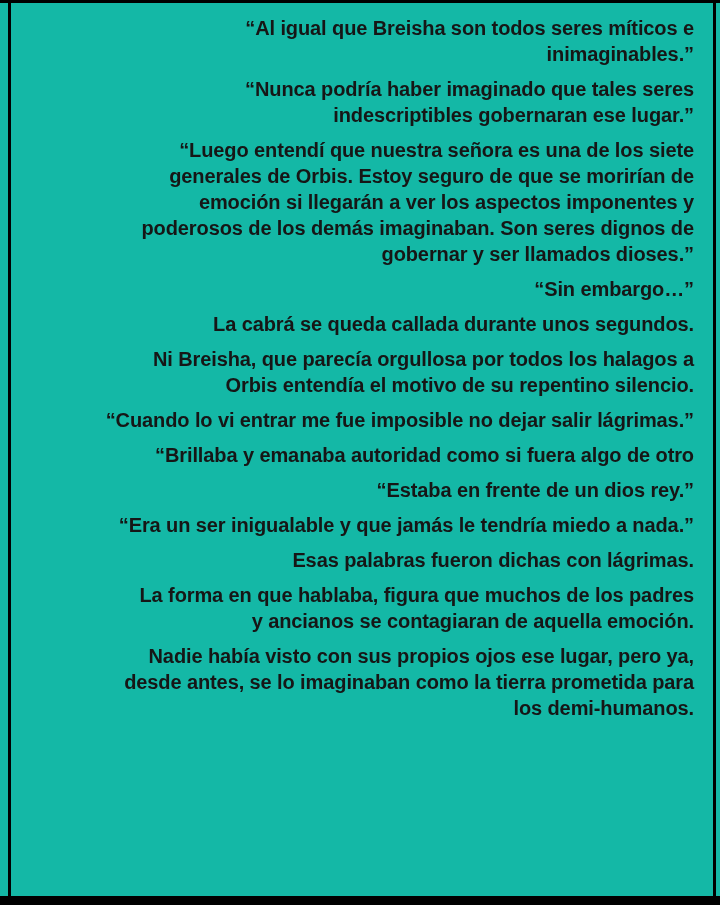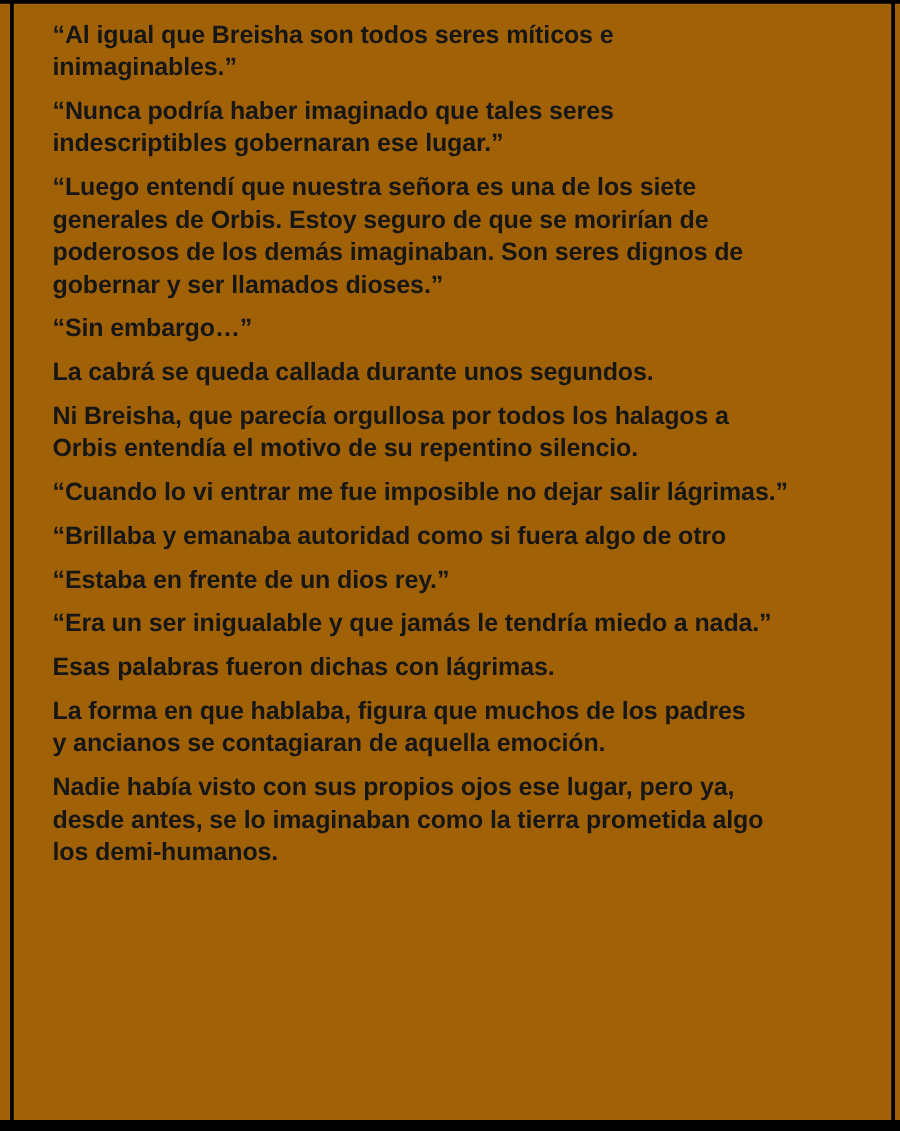--- a/index.html
+++ b/index.html
@@ -7,22 +7,23 @@
     padding: 0;
     width: 720px;
     height: 905px;
     overflow: hidden;
     background: #ffffff;
   }
   .screen {
     position: relative;
     width: 720px;
     height: 905px;
-    background: #a16207;
+    background: #14b8a6;
     overflow: hidden;
+    text-align: right;
   }
   .border-bar {
     position: absolute;
     background: #000000;
   }
   .border-top    { left: 0; top: 0; width: 720px; height: 3px; }
   .border-bottom { left: 0; bottom: 0; width: 720px; height: 9px; }
   .border-left   { left: 8px; top: 0; width: 3px; height: 905px; }
   .border-right  { right: 4px; top: 0; width: 3px; height: 905px; }
   .text-area {
@@ -59,20 +60,21 @@
         <span class="text-line">“Al igual que Breisha son todos seres míticos e</span>
         <span class="text-line">inimaginables.”</span>
       </p>
       <p class="para">
         <span class="text-line">“Nunca podría haber imaginado que tales seres</span>
         <span class="text-line">indescriptibles gobernaran ese lugar.”</span>
       </p>
       <p class="para">
         <span class="text-line">“Luego entendí que nuestra señora es una de los siete</span>
         <span class="text-line">generales de Orbis. Estoy seguro de que se morirían de</span>
+        <span class="text-line">emoción si llegarán a ver los aspectos imponentes y</span>
         <span class="text-line">poderosos de los demás imaginaban. Son seres dignos de</span>
         <span class="text-line">gobernar y ser llamados dioses.”</span>
       </p>
       <p class="para">
         <span class="text-line">“Sin embargo…”</span>
       </p>
       <p class="para">
         <span class="text-line">La cabrá se queda callada durante unos segundos.</span>
       </p>
       <p class="para">
@@ -93,17 +95,17 @@
       </p>
       <p class="para">
         <span class="text-line">Esas palabras fueron dichas con lágrimas.</span>
       </p>
       <p class="para">
         <span class="text-line">La forma en que hablaba, figura que muchos de los padres</span>
         <span class="text-line">y ancianos se contagiaran de aquella emoción.</span>
       </p>
       <p class="para">
         <span class="text-line">Nadie había visto con sus propios ojos ese lugar, pero ya,</span>
-        <span class="text-line">desde antes, se lo imaginaban como la tierra prometida algo</span>
+        <span class="text-line">desde antes, se lo imaginaban como la tierra prometida para</span>
         <span class="text-line">los demi-humanos.</span>
       </p>
     </div>
 </div>
 
 </body></html>

